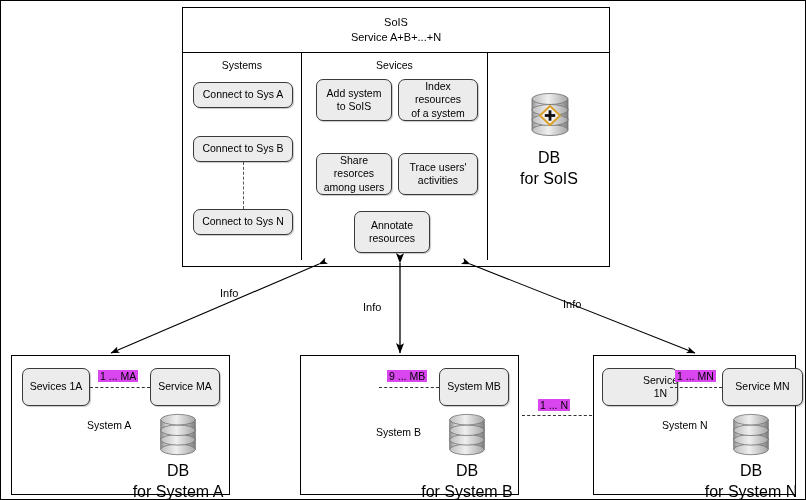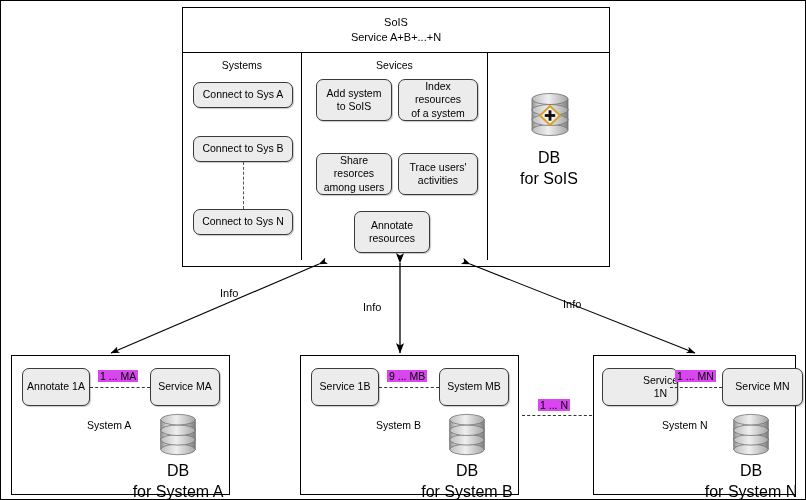--- a/index.html
+++ b/index.html
@@ -240,21 +240,21 @@
 
     <line x1="469" y1="263" x2="694" y2="352" stroke="#000" stroke-width="1.1" marker-start="url(#ah)" marker-end="url(#ah)"></line>
   </svg>
 
   <div class="info-label" style="left:219px; top:286px;">Info</div>
   <div class="info-label" style="left:362px; top:300px;">Info</div>
   <div class="info-label" style="left:562px; top:297px;">Info</div>
 
   <div class="system-box" style="left:10px; top:354px; width:219px; height:140px;">
 
-    <div class="node" style="left:10px; top:12px; width:68px; height:38px;">Annotate 1A</div>
+    <div class="node" style="left:10px; top:12px; width:68px; height:38px;">Sevices 1A</div>
 
     <div class="hdash" style="left:78px; top:31px; width:60px;"></div>
 
     <div class="mult-label" style="left:86px; top:14px;">1 ... MA</div>
 
     <div class="node" style="left:138px; top:12px; width:70px; height:38px;">Service MA</div>
 
     <div class="system-label" style="left:75px; top:63px;">System A</div>
 
     <div class="db-icon" style="left:145px; top:56px;">
@@ -268,29 +268,28 @@
         <ellipse cx="21" cy="8" rx="18" ry="5.5" fill="url(#topg)" stroke="#6e6e6e" stroke-width="0.8"></ellipse>
       </svg>
     </div>
 
     <div class="db-caption" style="left:116px; top:105px; width:100px;">DB
 for System A</div>
   </div>
 
   <div class="system-box" style="left:299px; top:354px; width:219px; height:140px;">
 
-    <div class="node" style="left:10px; top:12px; width:68px; height:38px;">Service 1B</div>
 
     <div class="hdash" style="left:78px; top:31px; width:60px;"></div>
 
     <div class="mult-label" style="left:86px; top:14px;">9 ... MB</div>
 
     <div class="node" style="left:138px; top:12px; width:70px; height:38px;">System MB</div>
 
-    <div class="system-label" style="left:75px; top:63px;text-align:right;">System B</div>
+    <div class="system-label" style="left:75px; top:70px;text-align:right;">System B</div>
 
     <div class="db-icon" style="left:145px; top:56px;">
       <svg width="42" height="48" viewBox="0 0 42 50" aria-hidden="true">
         <rect x="3" y="28" width="36" height="11" fill="url(#cylg)" stroke="#6e6e6e" stroke-width="0.8"></rect>
         <ellipse cx="21" cy="39" rx="18" ry="5.5" fill="url(#topg)" stroke="#6e6e6e" stroke-width="0.8"></ellipse>
         <rect x="3" y="18" width="36" height="11" fill="url(#cylg)" stroke="#6e6e6e" stroke-width="0.8"></rect>
         <ellipse cx="21" cy="29" rx="18" ry="5.5" fill="url(#topg)" stroke="#6e6e6e" stroke-width="0.8"></ellipse>
         <rect x="3" y="8" width="36" height="11" fill="url(#cylg)" stroke="#6e6e6e" stroke-width="0.8"></rect>
         <ellipse cx="21" cy="19" rx="18" ry="5.5" fill="url(#topg)" stroke="#6e6e6e" stroke-width="0.8"></ellipse>
         <ellipse cx="21" cy="8" rx="18" ry="5.5" fill="url(#topg)" stroke="#6e6e6e" stroke-width="0.8"></ellipse>

